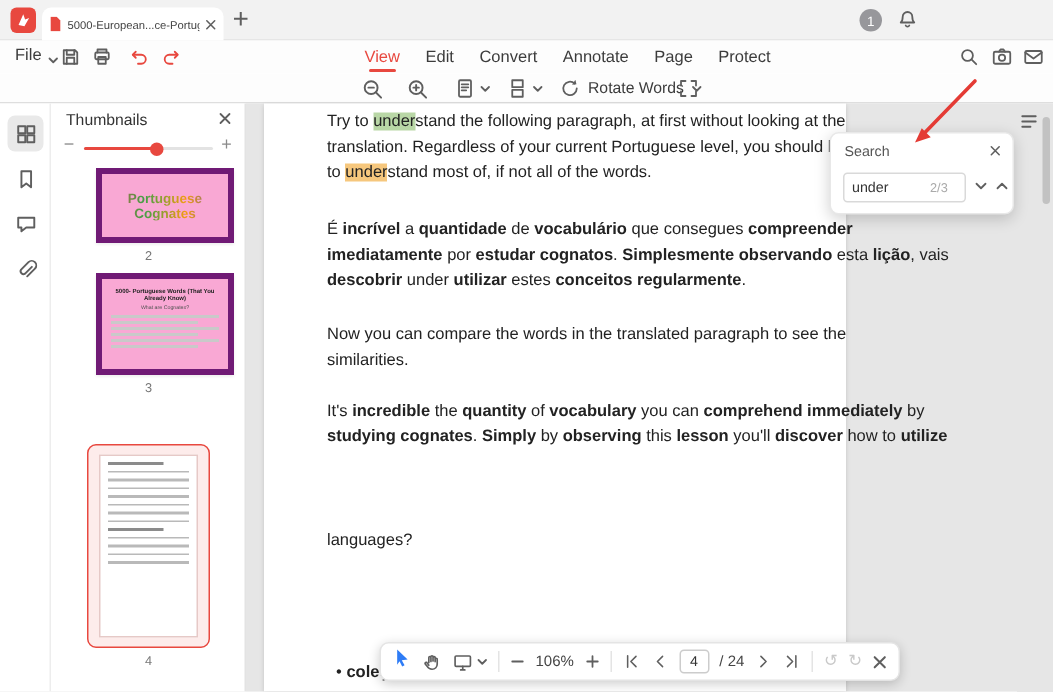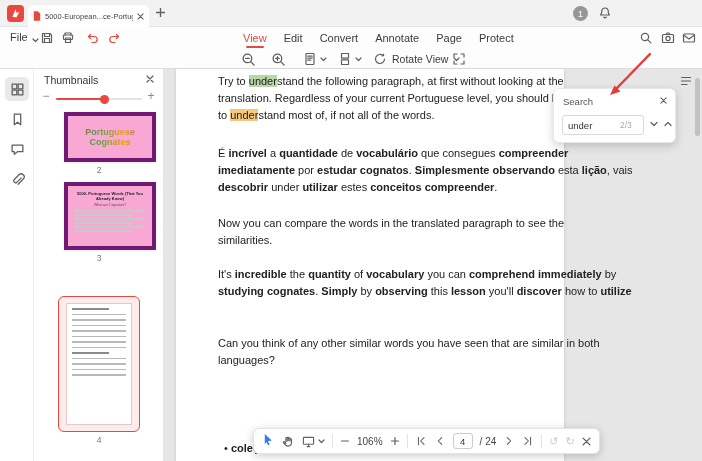--- a/index.html
+++ b/index.html
@@ -233,21 +233,21 @@
       </svg>
     <svg class="ic" width="7" height="5" viewBox="0 0 7 5">
         <path d="M1 1l2.5 2.5L6 1"></path>
       </svg>
   </span>
   <span class="st st-rotate">
     <svg class="ic" width="14" height="14" viewBox="0 0 14 14">
         <path d="M11.5 7a4.5 4.5 0 1 1-1.4-3.3"></path>
         <path fill="#5f5f5f" stroke="none" d="M10.6 1.2l.7 2.9-2.9.4z"></path>
       </svg>
-    <span>Rotate View</span>
+    <span>Rotate Words</span>
     <svg class="ic" width="7" height="5" viewBox="0 0 7 5">
         <path d="M1 1l2.5 2.5L6 1"></path>
       </svg>
   </span>
   <span class="st st-full">
     <svg class="ic" width="14" height="14" viewBox="0 0 14 14">
         <path d="M2 5V2h3M9 2h3v3M12 9v3H9M5 12H2V9"></path>
       </svg>
   </span>
 </div>
@@ -329,26 +329,25 @@
   <div class="thumb-num num-4">4</div>
 </div>
 
 <div class="content">
   <div class="page">
     <div class="line l-p1l1"><span>Try to </span><span class="hl-green">under</span><span>stand the following paragraph, at first without looking at the</span></div>
     <div class="line l-p1l2"><span>translation. Regardless of your current Portuguese level, you should be able</span></div>
     <div class="line l-p1l3"><span>to </span><span class="hl-orange">under</span><span>stand most of, if not all of the words.</span></div>
     <div class="line l-p2l1"><span>É </span><span style="font-weight: 700;">incrível</span><span> a </span><span style="font-weight: 700;">quantidade</span><span> de </span><span style="font-weight: 700;">vocabulário</span><span> que consegues </span><span style="font-weight: 700;">compreender</span></div>
     <div class="line l-p2l2"><span style="font-weight: 700;">imediatamente</span><span> por </span><span style="font-weight: 700;">estudar cognatos</span><span>. </span><span style="font-weight: 700;">Simplesmente observando</span><span> esta </span><span style="font-weight: 700;">lição</span><span>, vais</span></div>
-    <div class="line l-p2l3"><span style="font-weight: 700;">descobrir</span><span> under </span><span style="font-weight: 700;">utilizar</span><span> estes </span><span style="font-weight: 700;">conceitos compreender</span><span>.</span></div>
+    <div class="line l-p2l3"><span style="font-weight: 700;">descobrir</span><span> under </span><span style="font-weight: 700;">utilizar</span><span> estes </span><span style="font-weight: 700;">conceitos regularmente</span><span>.</span></div>
     <div class="line l-p3l1"><span>Now you can compare the words in the translated paragraph to see the</span></div>
     <div class="line l-p3l2"><span>similarities.</span></div>
     <div class="line l-p4l1"><span>It's </span><span style="font-weight: 700;">incredible</span><span> the </span><span style="font-weight: 700;">quantity</span><span> of </span><span style="font-weight: 700;">vocabulary</span><span> you can </span><span style="font-weight: 700;">comprehend immediately</span><span> by</span></div>
     <div class="line l-p4l2"><span style="font-weight: 700;">studying cognates</span><span>. </span><span style="font-weight: 700;">Simply</span><span> by </span><span style="font-weight: 700;">observing</span><span> this </span><span style="font-weight: 700;">lesson</span><span> you'll </span><span style="font-weight: 700;">discover</span><span> how to </span><span style="font-weight: 700;">utilize</span></div>
-    <div class="line l-p5l1"><span>Can you think of any other similar words you have seen that are similar in both</span></div>
     <div class="line l-p5l2"><span>languages?</span></div>
     <div class="line l-b1"><span>•  </span><span style="font-weight: 700;">coleção </span><span style="font-style: italic;">(collection)</span></div>
   </div>
   <span class="panel-toggle">
     <svg class="ic" width="14" height="14" viewBox="0 0 14 14">
         <path d="M2.5 3.5h9M2.5 7h9M2.5 10.5h5.5"></path>
       </svg>
   </span>
   <div class="scroll-thumb"></div>
 </div>

